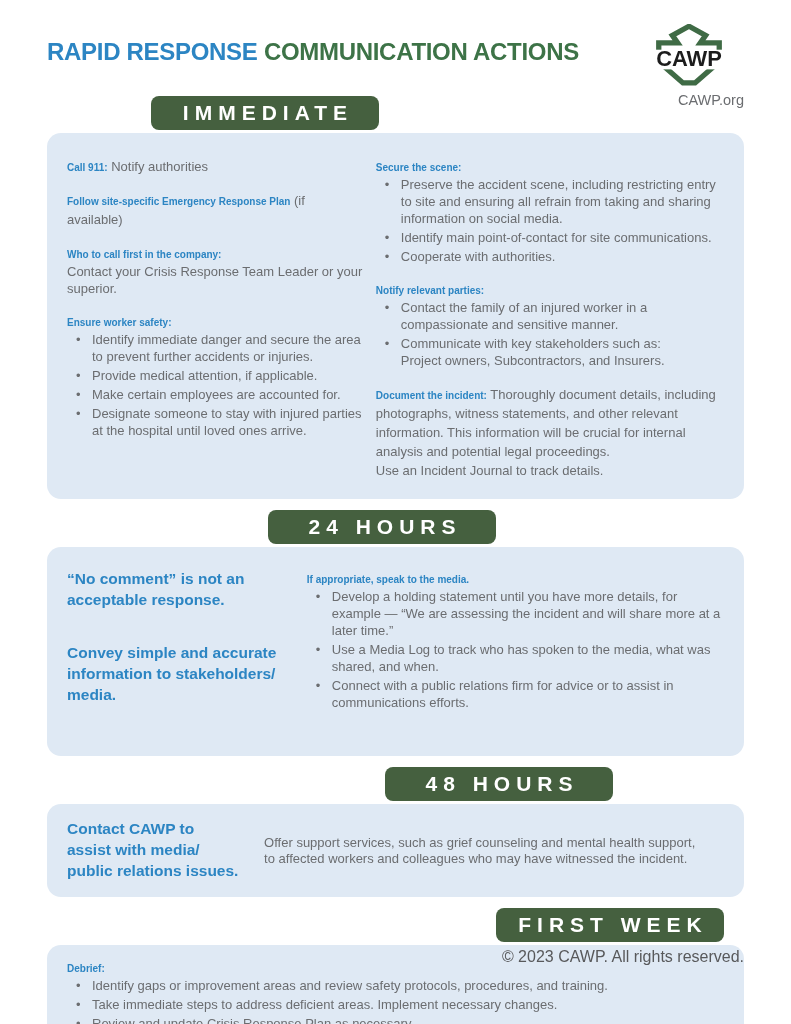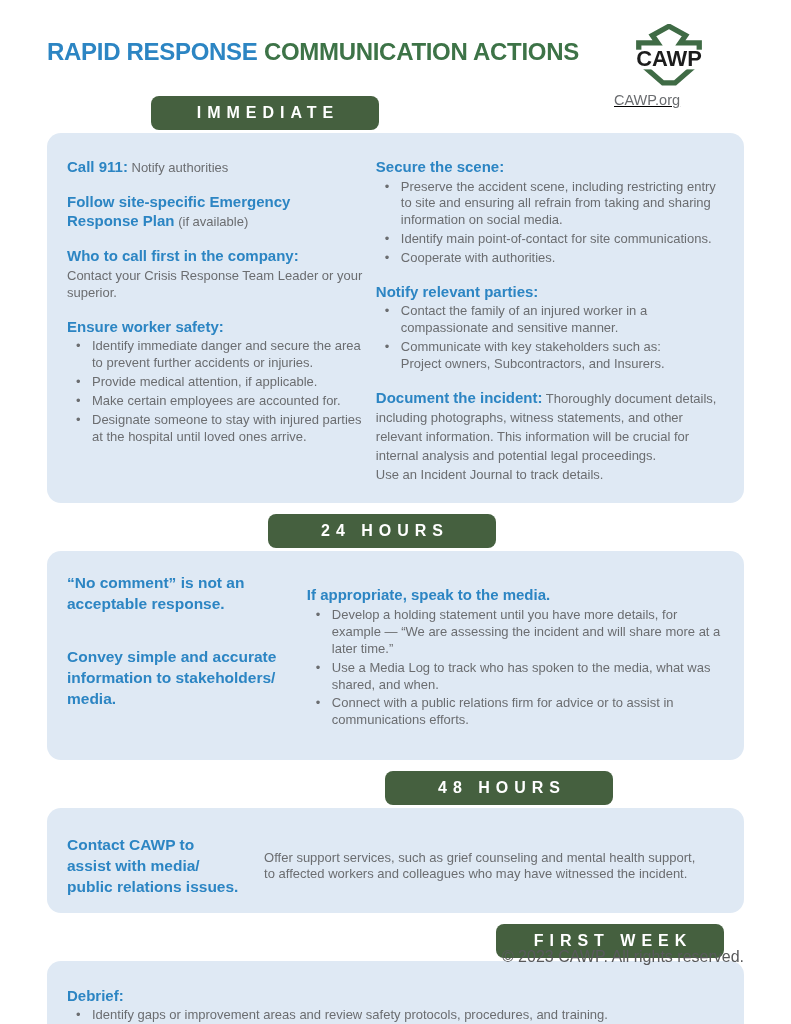--- a/index.html
+++ b/index.html
@@ -17,27 +17,27 @@
   body{
     width:791px;height:1024px;background:#ffffff;overflow:hidden;position:relative;
     font-family:"Liberation Sans", sans-serif;
   }
   .page{padding:26px 47px 0 47px;width:791px;height:789px;position:relative;}
   
   .header{display:flex;align-items:flex-start;height:66px;}
   .title{flex:1;font-size:24px;font-weight:bold;letter-spacing:-0.3px;margin-top:12px;white-space:nowrap;}
   .title .t-blue{color:var(--c-blue);}
   .title .t-green{color:var(--c-green-title);}
-  .logo-box{width:130px;text-align:left;margin-top:-2px;text-decoration:underline;}
+  .logo-box{width:130px;text-align:right;margin-top:-2px;}
   .logo-url{font-size:14.5px;color:var(--c-text-gray);margin-top:2px;}
   
   .section{margin-bottom:11px;}
   .banner{
     width:228px;height:34px;border-radius:8px;background:var(--c-green-banner);
-    color:#fff;font-weight:bold;font-size:16px;letter-spacing:6px;text-indent:6px;
+    color:#fff;font-weight:bold;font-size:21px;letter-spacing:6px;text-indent:6px;
     display:flex;align-items:center;justify-content:center;margin-bottom:3px;
   }
   .section-immediate .banner{margin-left:104px;margin-top:4px;}
   .section-hours24  .banner{margin-left:221px;}
   .section-hours48  .banner{margin-left:338px;}
   .section-week     .banner{margin-left:449px;}
   .panel{
     background:var(--c-panel);border-radius:14px;display:flex;justify-content:space-between;
     padding:24px 20px 20px 20px;
   }
@@ -46,23 +46,23 @@
   .section-week    .panel{padding:13px 20px 16px 20px;}
   .section-immediate .col-0{width:45%;}
   .section-immediate .col-1{width:53%;}
   .section-hours24 .col-0{width:33%;}
   .section-hours24 .col-1{width:63.5%;}
   .section-hours48 .col-0{width:27%;}
   .section-hours48 .col-1{width:70%;}
   .section-week .col-0{width:100%;}
   
   .block{margin-bottom:15px;}
-  .block:last-child{margin-bottom:0;margin-top:12px;}
+  .block:last-child{margin-bottom:0;}
   .section-hours24 .col-0 .block{margin-bottom:32px;}
-  .bh{color:var(--c-blue);font-weight:bold;font-size:15px;line-height:1.3;white-space:pre-line;}
+  .bh{color:var(--c-blue);font-weight:bold;font-size:10px;line-height:1.3;white-space:pre-line;}
   .block-heading-only .bh{font-size:15.5px;line-height:1.35;}
   .bt,.body,.li-text{color:var(--c-text-gray);font-size:13px;line-height:1.3;white-space:pre-line;}
   .body{margin-top:2px;}
   .bullets{margin-top:2px;}
   .li{display:flex;margin-bottom:2px;}
   .dot{width:16px;margin-left:9px;flex:0 0 16px;color:var(--c-text-gray);font-size:13px;line-height:1.3;}
   .li-text{flex:1;}
   
   .footer{
     position:absolute;top:948px;right:47px;font-size:16px;color:var(--c-footer-gray);

